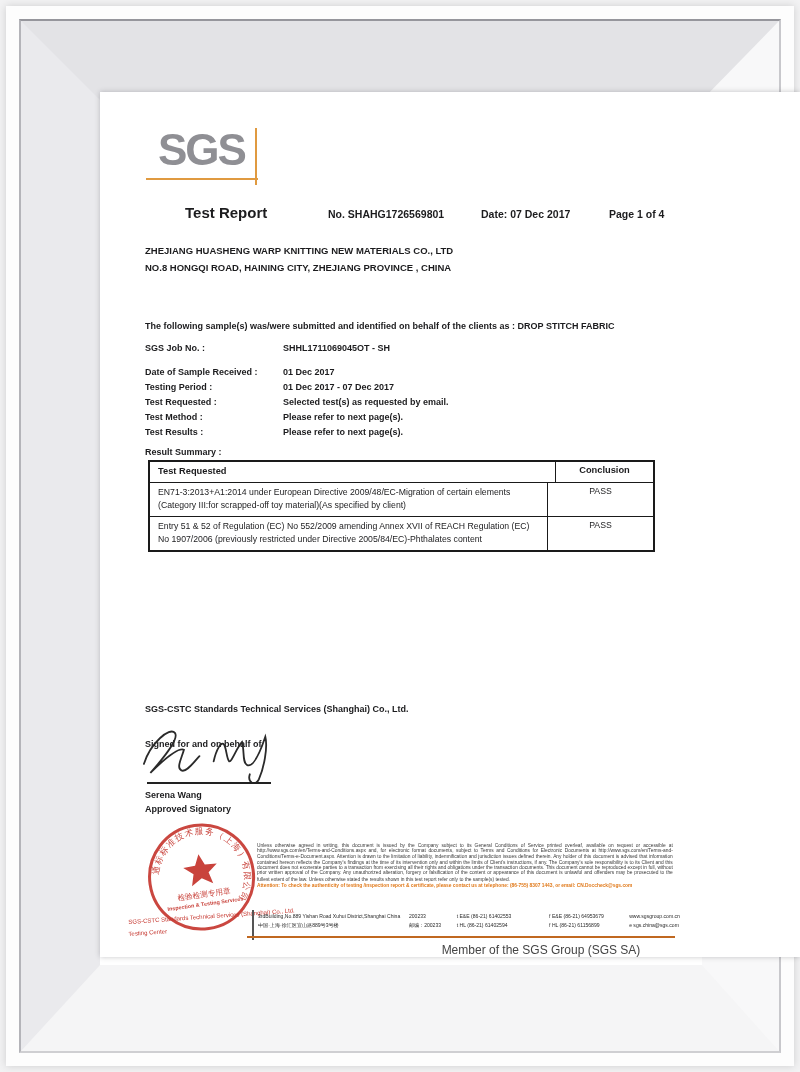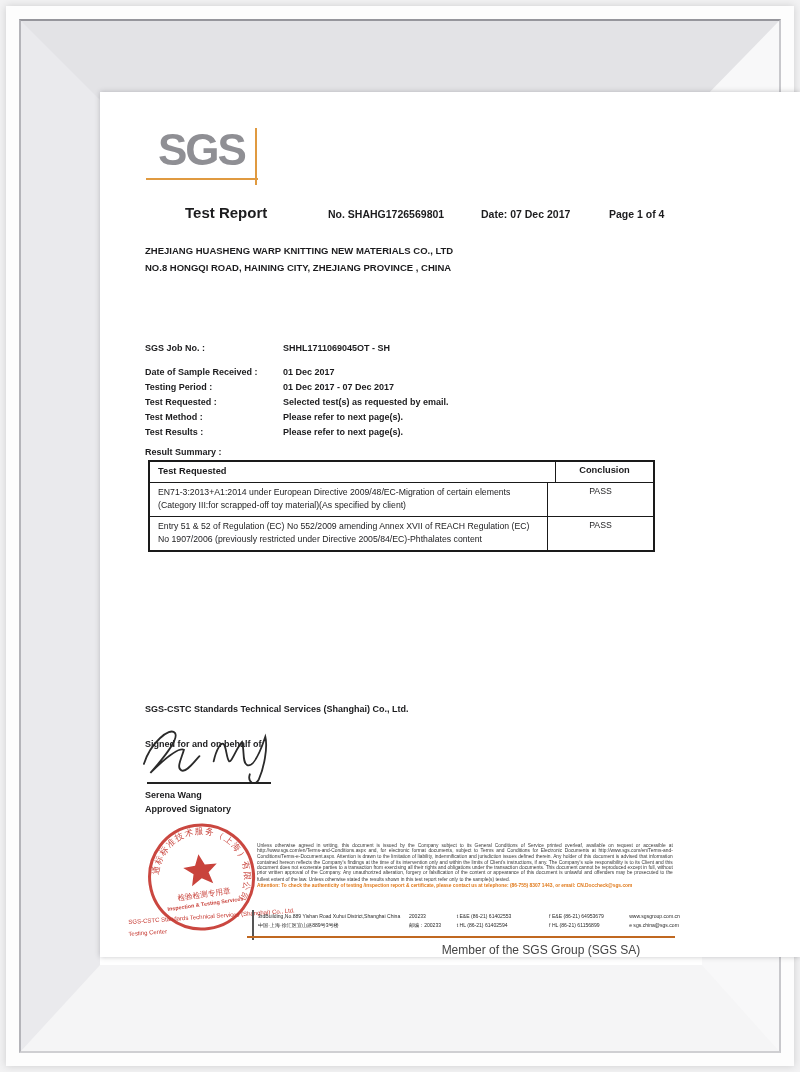--- a/index.html
+++ b/index.html
@@ -68,20 +68,21 @@
   <div class="abs logo-vline" style="left:155px; top:36px; height:57px;"></div>
 
   <div class="abs rpt-title" style="left:45px; top:112px;margin-left:40px;">Test Report</div>
   <div class="abs hdr-item" style="left:192px; top:116px;">No. SHAHG1726569801</div>
   <div class="abs hdr-item" style="left:345px; top:116px;">Date: 07 Dec 2017</div>
   <div class="abs hdr-item" style="left:473px; top:116px;text-align:center;">Page 1 of 4</div>
 
   <div class="abs client-line" style="left:45px; top:150px;">ZHEJIANG HUASHENG WARP KNITTING NEW MATERIALS CO., LTD</div>
   <div class="abs client-line" style="left:45px; top:167px;">NO.8 HONGQI ROAD, HAINING CITY, ZHEJIANG PROVINCE , CHINA</div>
 
+  <div class="abs t9" style="left:45px; top:228px;">The following sample(s) was/were submitted and identified on behalf of the clients as : DROP STITCH FABRIC</div>
 
   <div class="abs t9" style="left:45px; top:250px;">SGS Job No. :</div>
   <div class="abs t9" style="left:183px; top:250px;">SHHL1711069045OT - SH</div>
 
   <div class="abs t9" style="left:45px; top:274px;">Date of Sample Received :</div>
   <div class="abs t9" style="left:183px; top:274px;">01 Dec 2017</div>
 
   <div class="abs t9" style="left:45px; top:289px;">Testing Period :</div>
   <div class="abs t9" style="left:183px; top:289px;">01 Dec 2017 - 07 Dec 2017</div>
 

